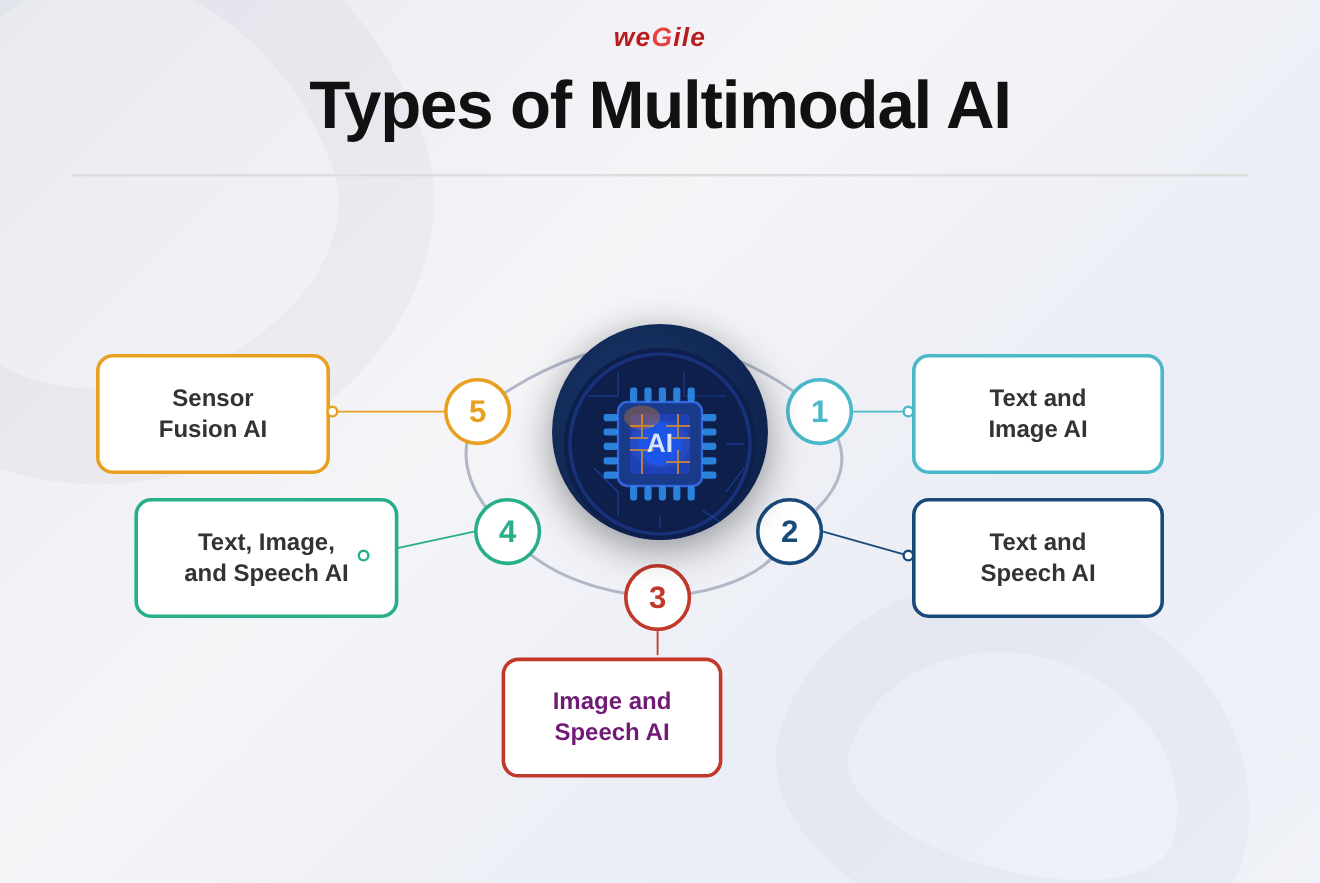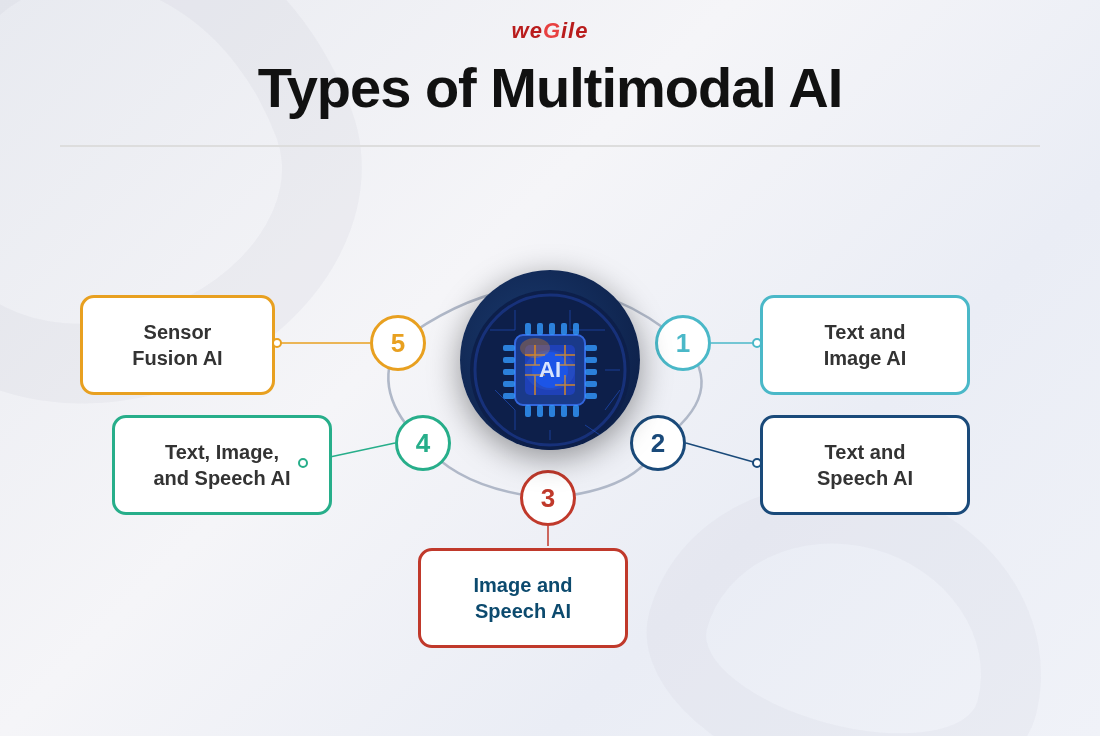--- a/index.html
+++ b/index.html
@@ -188,24 +188,24 @@
       color: #333;
       top: 415px;
       left: 760px;
       width: 210px;
       height: 100px;
     }
 
     
     .box-3 {
       border-color: #c0392b;
-      color: #0c4a6e;
+      color: #701a75;
       top: 548px;
       left: 418px;
-      width: 210px;
+      width: 184px;
       height: 100px;
     }
 
     
     .box-4 {
       border-color: #27ae8a;
       color: #333;
       top: 415px;
       left: 80px;
       width: 220px;

